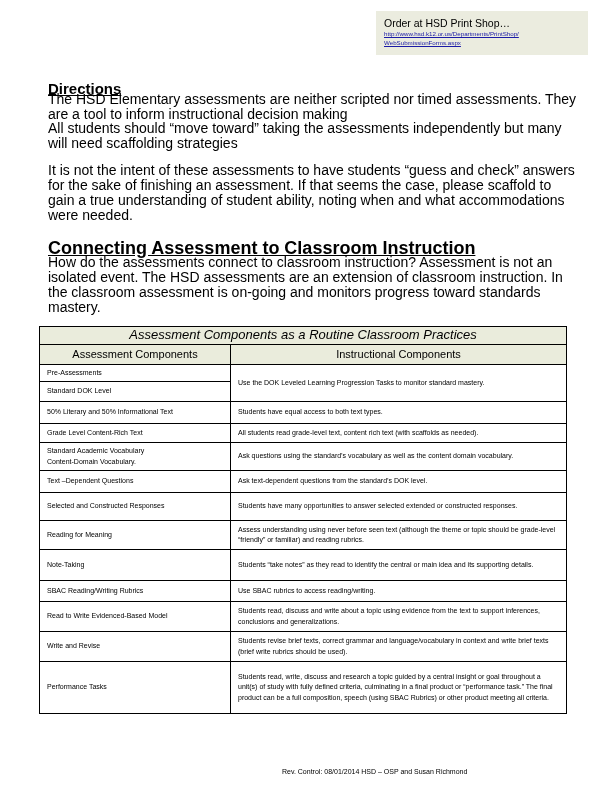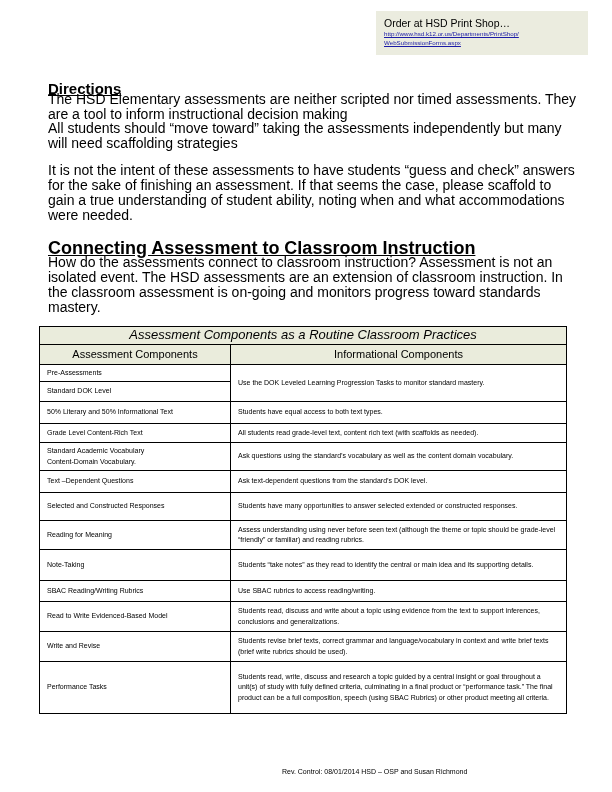--- a/index.html
+++ b/index.html
@@ -55,21 +55,21 @@
   <colgroup>
       <col class="c1">
       <col class="c2">
     </colgroup>
   <thead>
     <tr>
       <th class="caption" colspan="2">Assessment Components as a Routine Classroom Practices</th>
     </tr>
     <tr>
       <th class="colhead">Assessment Components</th>
-      <th class="colhead">Informational Components</th>
+      <th class="colhead">Instructional Components</th>
     </tr>
   </thead>
   <tbody id="tbody">
       <tr style="height: 17px;">
         <td style="white-space: pre-line;">Pre-Assessments</td>
         <td rowspan="2">Use the DOK Leveled Learning Progression Tasks to monitor standard mastery.</td>
       </tr>
       <tr style="height: 20px;">
         <td style="white-space: pre-line;">Standard DOK Level</td>
       </tr>

